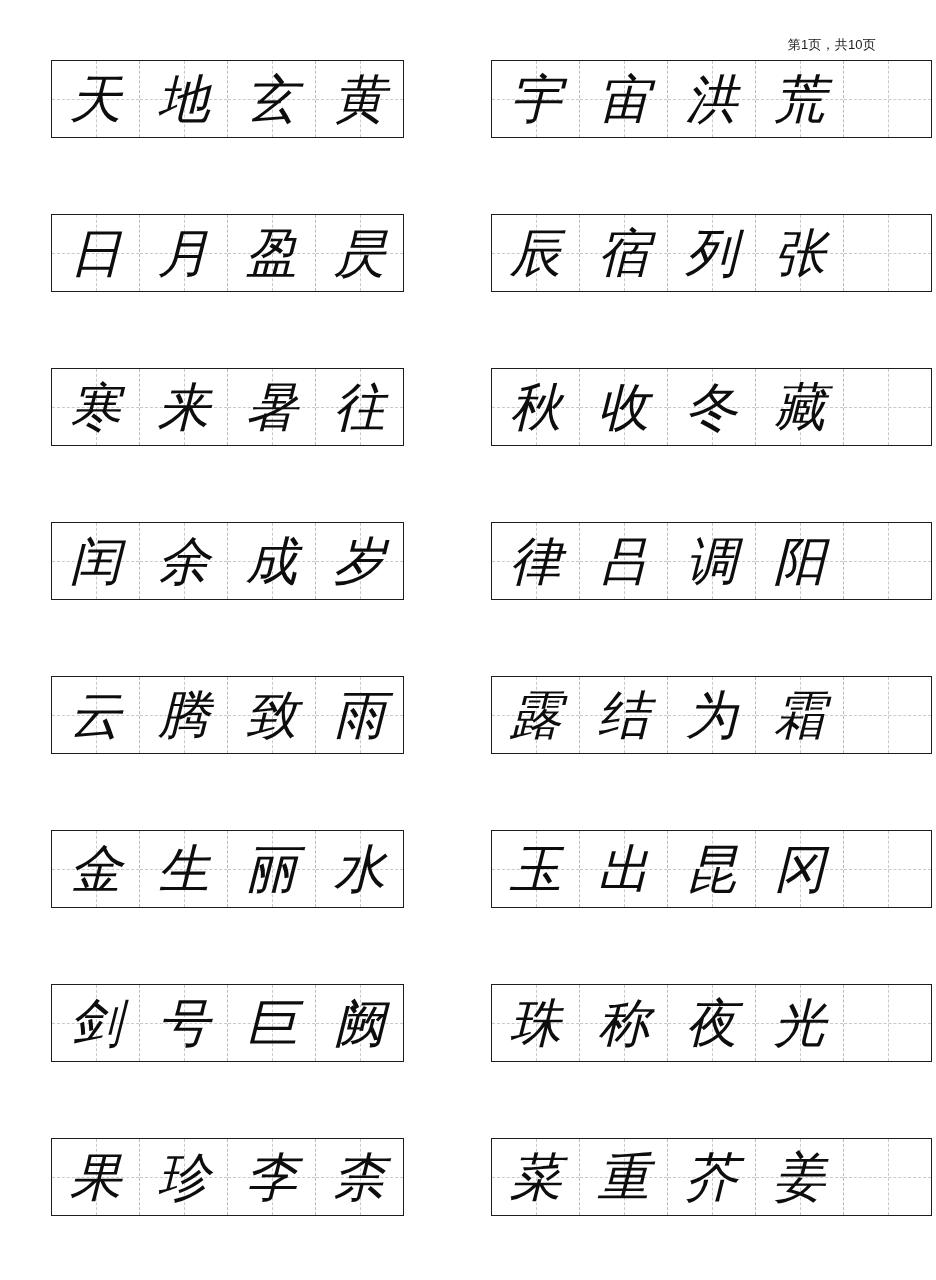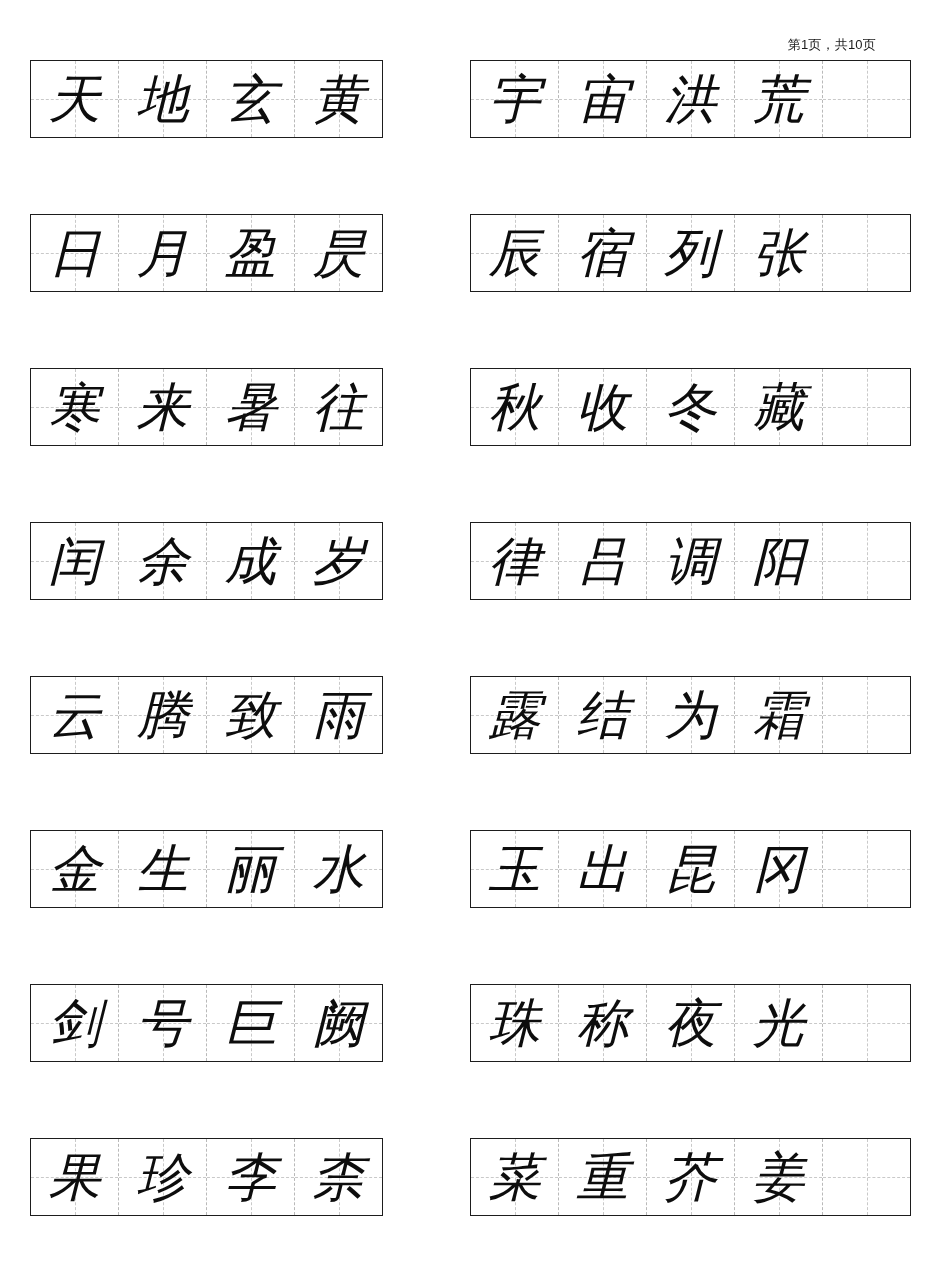--- a/index.html
+++ b/index.html
@@ -12,21 +12,21 @@
     height: 1280px;
     font-family: "Liberation Serif", serif;
     color: #111111;
     position: relative;
     overflow: hidden;
   }
   .page {
     width: 936px;
     height: 1280px;
     box-sizing: border-box;
-    padding: 34px 58px 0 30px;
+    padding: 34px 58px 0 51px;
     position: relative;
   }
   .page-header {
     text-align: right;
     font-family: "Liberation Sans", sans-serif;
     font-size: 13px;
     color: #1a1a1a;
     padding-right: 2px;
     height: 22px;
     line-height: 22px;

